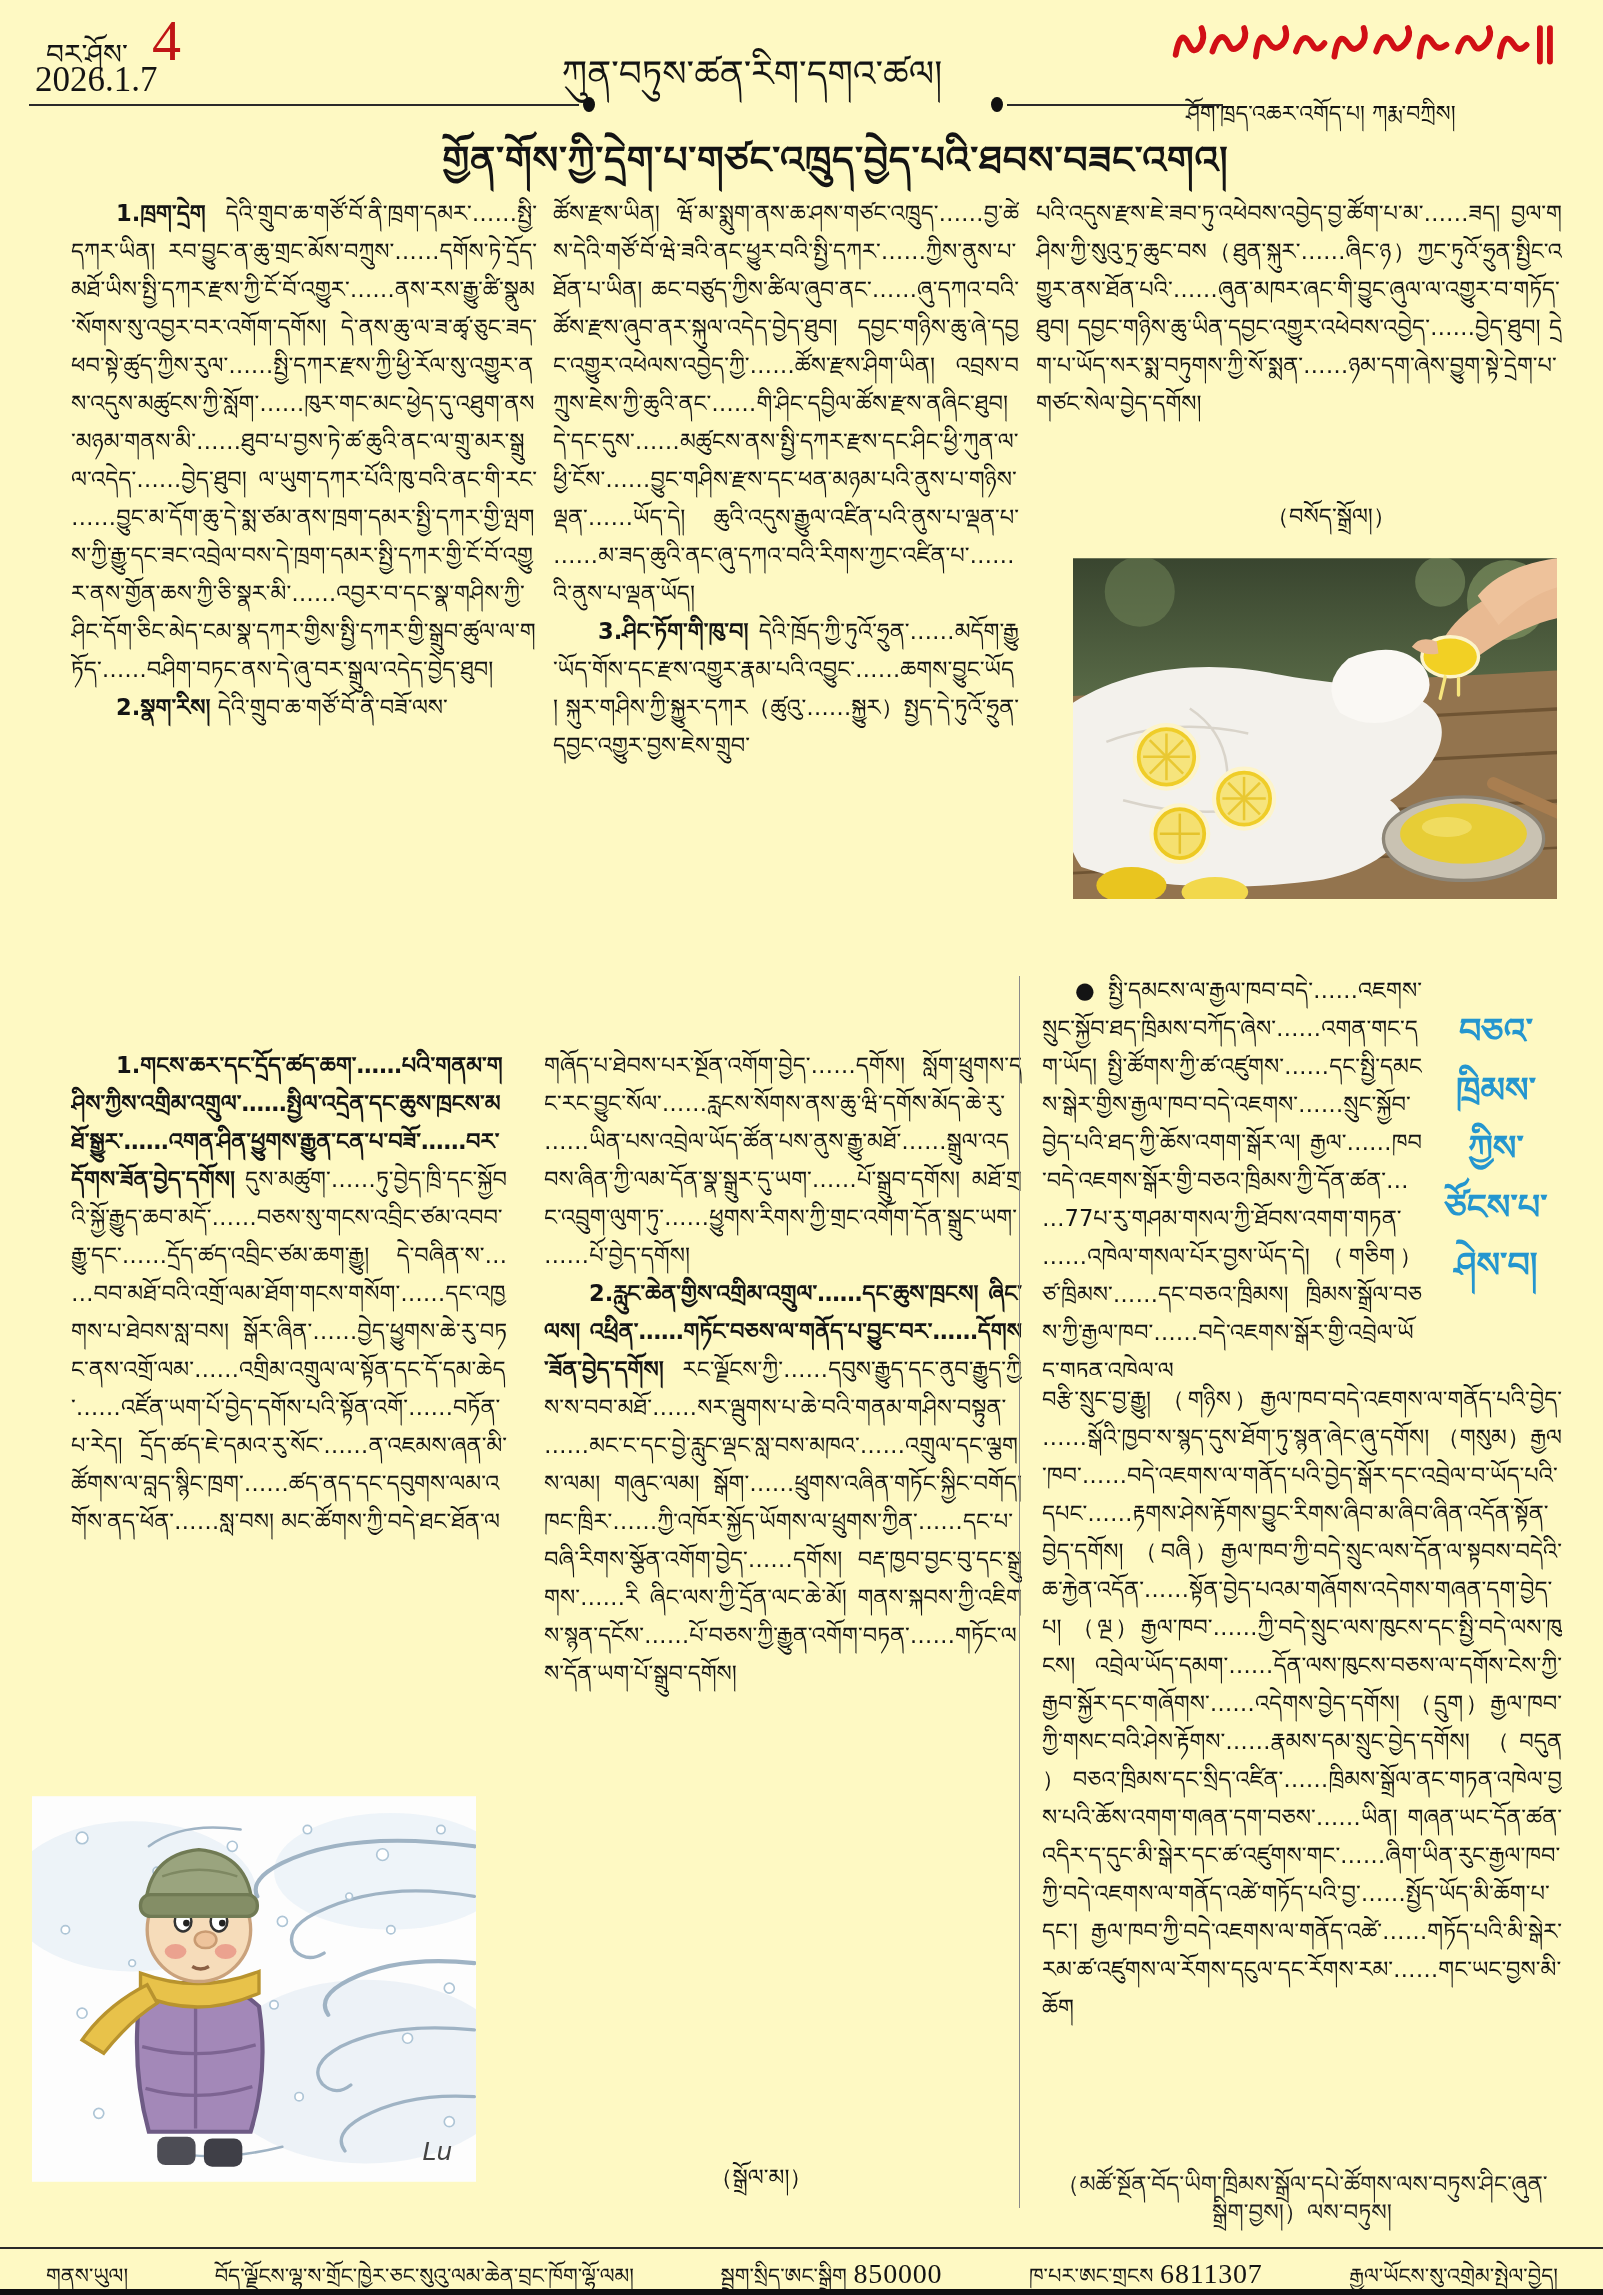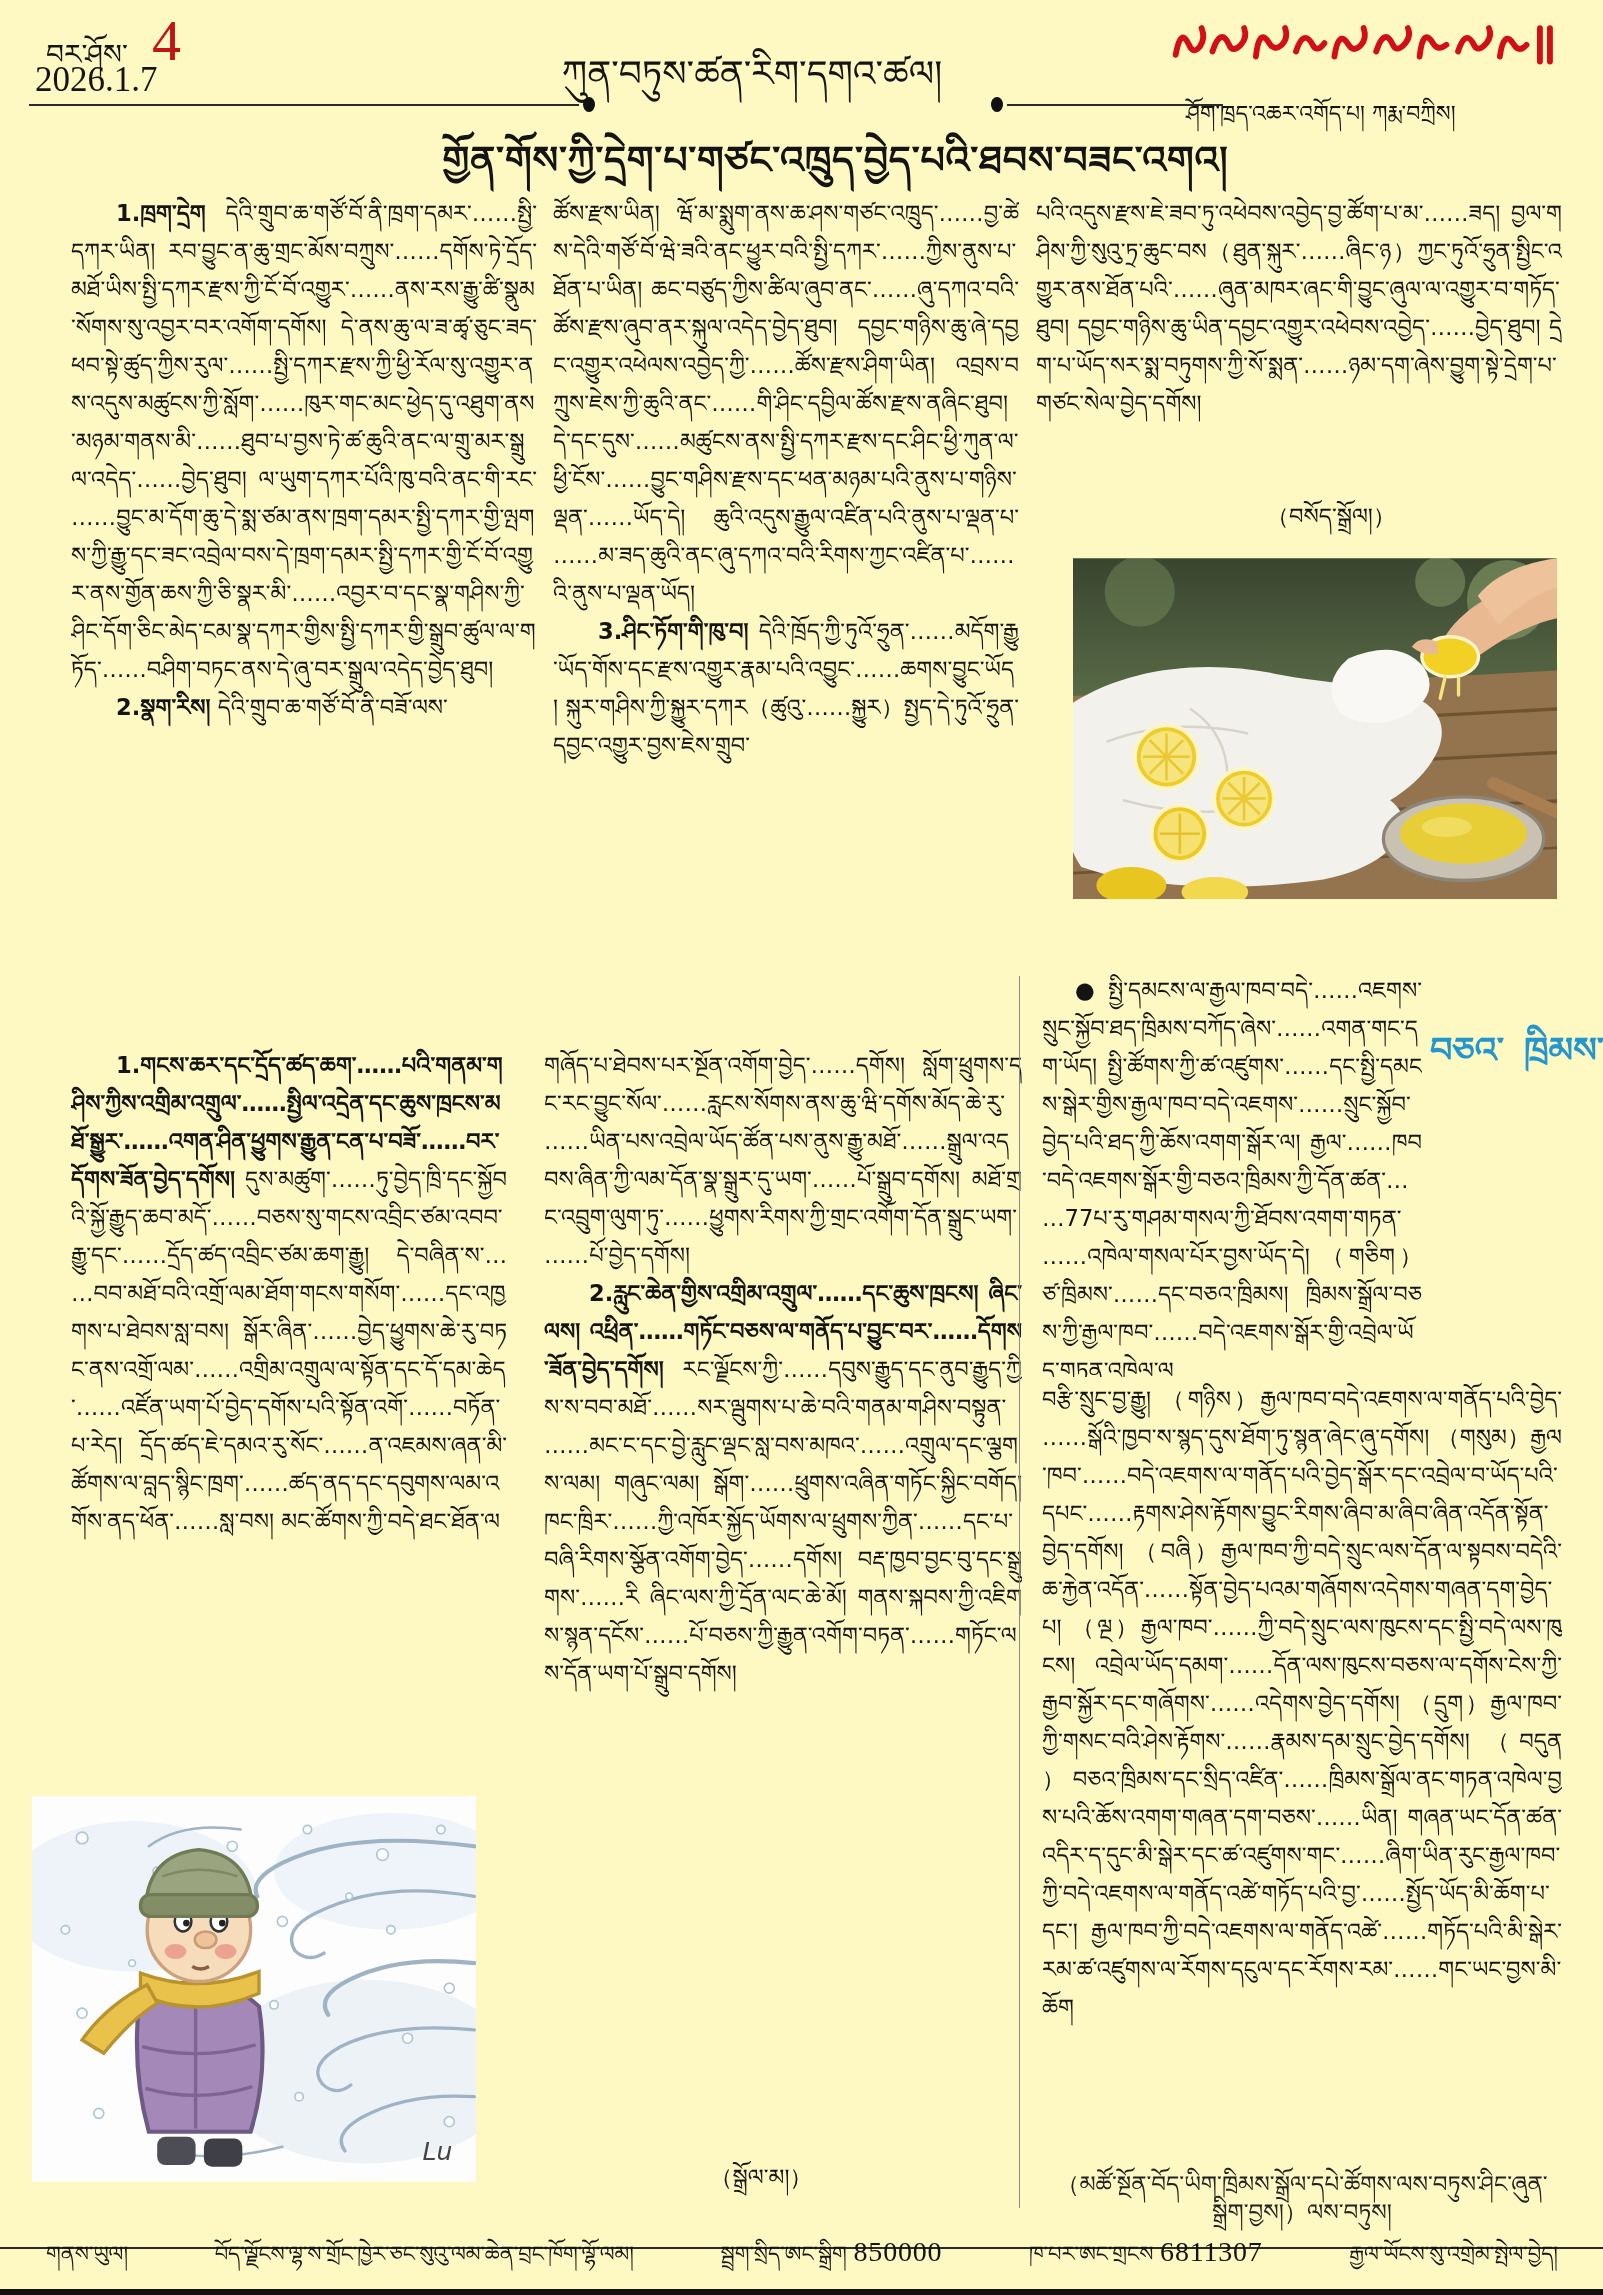--- a/index.html
+++ b/index.html
@@ -11,23 +11,23 @@
   .col{overflow:hidden;}
   .col p{margin:0 0 0 0;font-size:22.6px;line-height:38px;}
   .col p.indent{text-indent:45px;}
   .lead{font-weight:bold;}
   .headline{font-weight:bold;text-align:center;letter-spacing:0.8px;}
   .rule{background:#2a2a2a;height:1.7px;}
   .dot{width:11.7px;height:15px;border-radius:50%;background:#111;}
   .vrule{width:0.8px;background:#8a8a8a;}
   .credit{text-align:center;font-size:22.6px;}
   .smallnote{font-size:23px;line-height:28px;text-align:center;color:#222;}
-  .sidebar{display:flex;flex-direction:row;align-items:center;gap:20px;}
+  .sidebar{display:flex;flex-direction:column;align-items:center;gap:20px;}
   .sidebar span{font-size:35px;font-weight:bold;line-height:1.1;}
-  .footer-row{display:flex;align-items:flex-end;justify-content:space-between;
+  .footer-row{display:flex;align-items:flex-start;justify-content:space-between;
               padding:0 46px;font-size:21px;}
   .footer-num{font-family:"Liberation Serif",serif;font-size:28px;letter-spacing:0.8px;}
   .bottombar{background:#111;}
   .masthead-editor{font-size:22px;}
 </style>
 </head>
 <body>
 
 <div class="page">
 

